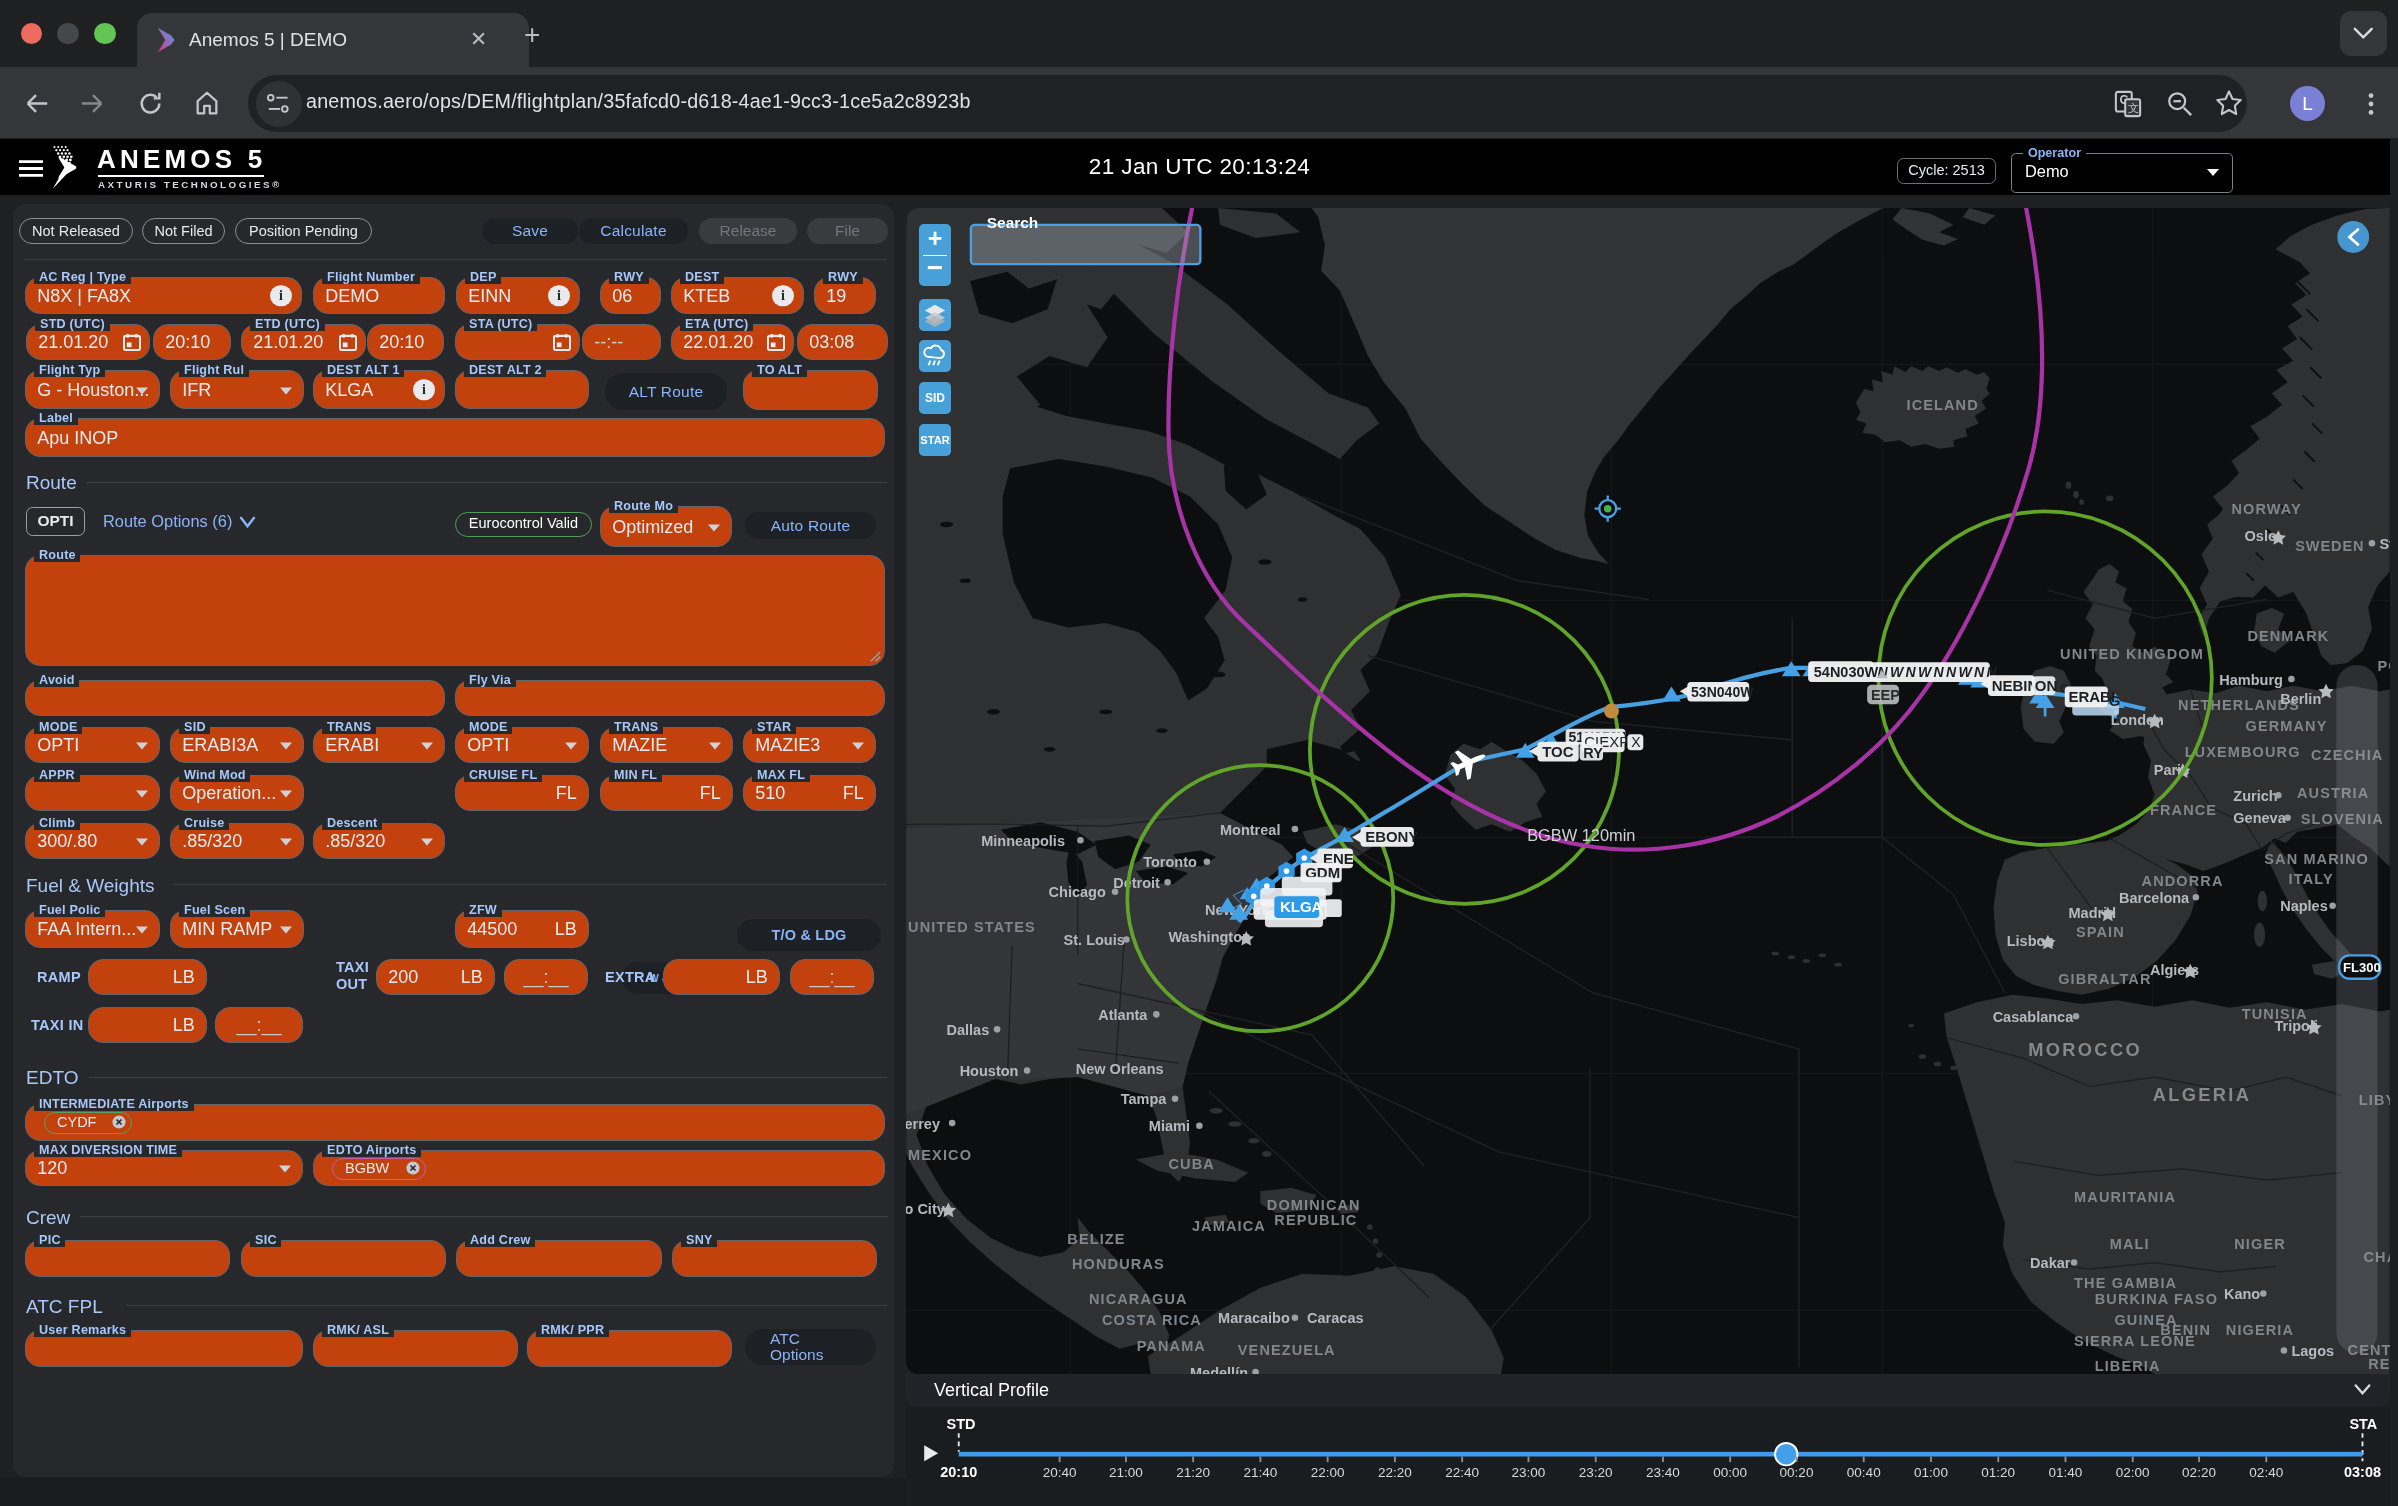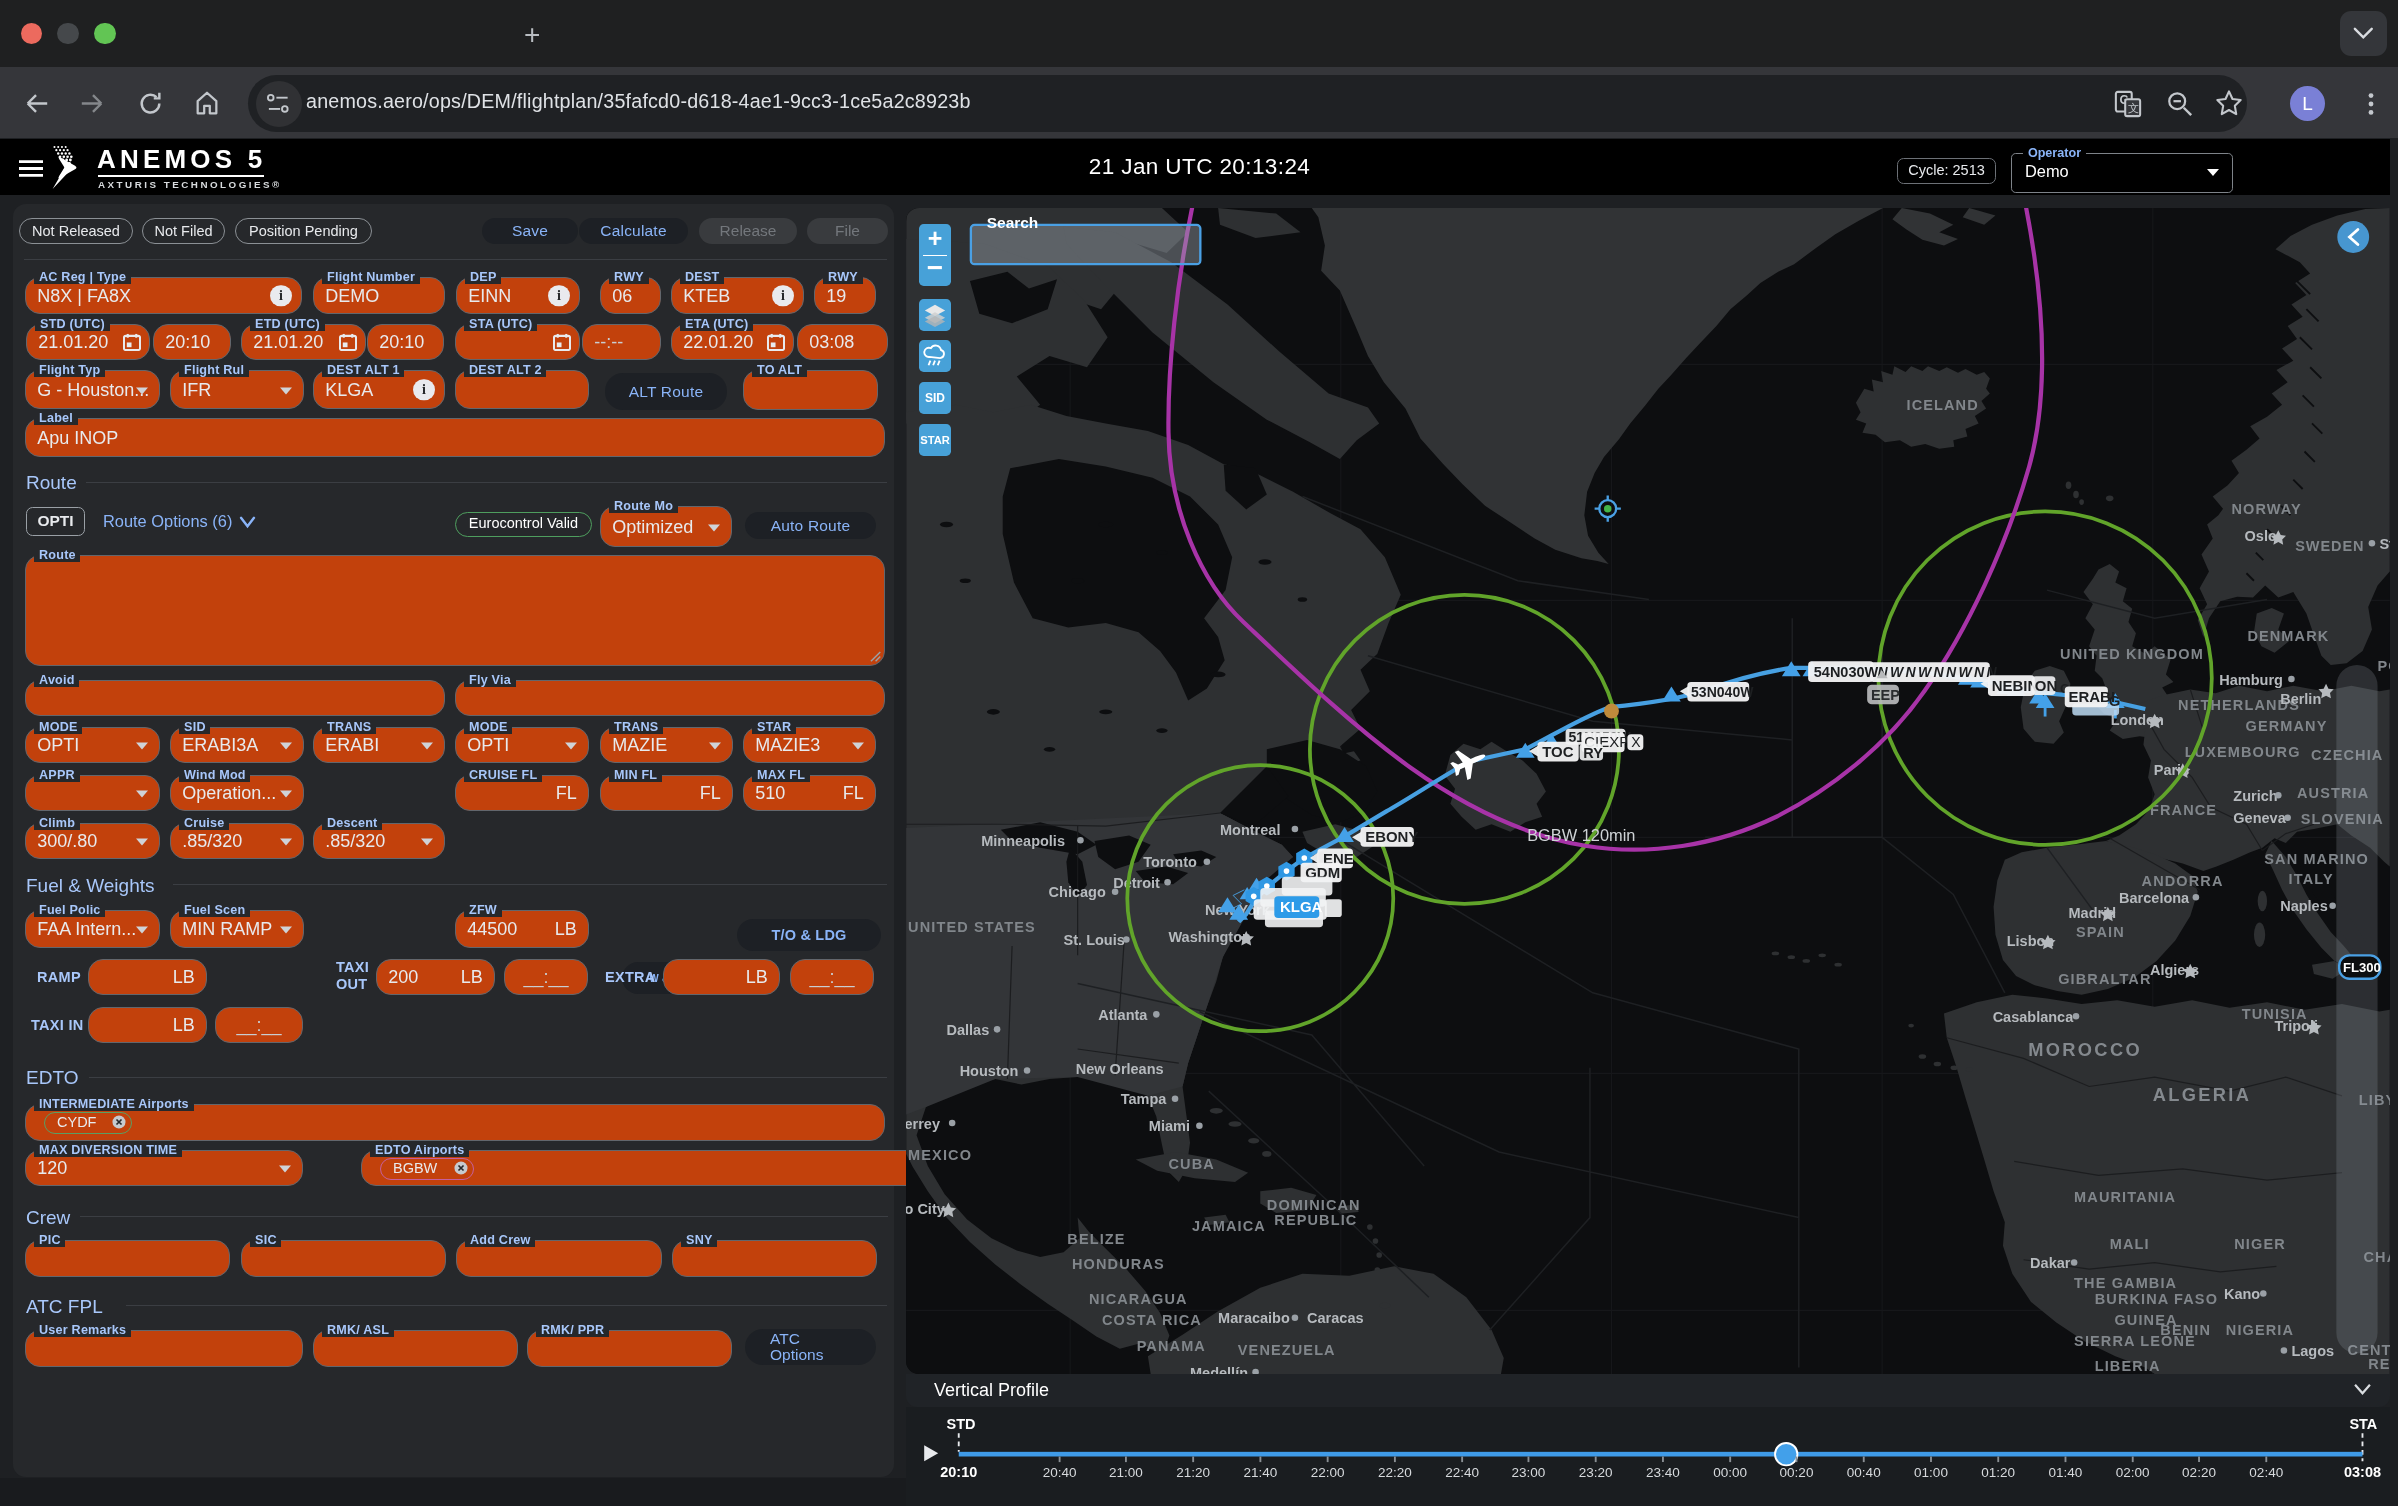--- a/index.html
+++ b/index.html
@@ -38,20 +38,33 @@
   
   #vphdr{position:absolute;left:906px;top:1374px;width:1484px;height:33px;background:#202327;border-radius:0 0 11.2px 11.2px;}
 </style>
 </head>
 <body>
 
 <div id="tabbar">
   <div class="tl" style="left:20.6px;background:#ec6a5e;"></div>
   <div class="tl" style="left:57px;background:#45484b;"></div>
   <div class="tl" style="left:94px;background:#62c554;"></div>
+  <div id="tab">
+    <svg class="abs" style="left:17px;top:13px;" width="28" height="28" viewBox="0 0 30 30">
+      <defs>
+          <linearGradient id="fav" x1="0" y1="1" x2="1" y2="0">
+        <stop offset="0" stop-color="#d63384"></stop>
+            <stop offset="1" stop-color="#4da3e8"></stop>
+          </linearGradient>
+        </defs>
+      <path d="M4 2 L18 10 L22 15 L18 20 L4 28 L12 15 Z" fill="url(#fav)"></path>
+    </svg>
+    <div class="abs" style="left:52px;top:16px;font-size:19px;color:#dfe1e5;">Anemos 5 | DEMO</div>
+    <div class="abs" style="left:333px;top:14px;font-size:20.6px;color:#b9bdc2;">✕</div>
+  </div>
   <div class="abs" style="left:524px;top:19px;font-size:28px;color:#b9bdc2;font-weight:300;">+</div>
   <div class="abs" style="left:2340px;top:11.2px;width:47px;height:45px;background:#34363a;border-radius:11.2px;">
      <svg class="abs" style="left:13px;top:14px;" width="20.6" height="17" viewBox="0 0 22 18">
         <path d="M2 4 L11 13 L20 4" stroke="#d9dce0" stroke-width="2.6" fill="none" stroke-linecap="round"></path>
       </svg>
   </div>
 </div>
 <div id="toolbar">
   <svg class="abs" style="left:22.5px;top:22.5px;" width="27" height="27" viewBox="0 0 29 29">
       <path d="M26 14.5 H5 M5 14.5 L14 5.5 M5 14.5 L14 23.5" stroke="#c3c7cc" stroke-width="2.6" fill="none"></path>
@@ -417,21 +430,21 @@
           <circle cx="7.5" cy="7.5" r="7" fill="#c6cacf"></circle>
           <path d="M4.8 4.8 L10.2 10.2 M10.2 4.8 L4.8 10.2" stroke="#26282b" stroke-width="1.8"></path>
         </svg>
   </div>
 </div>
 <div class="fld" style="left:25px;top:1150px;width:278px;height:36px;">
       <span class="lab">MAX DIVERSION TIME</span>
       <span class="val">120</span>
       <span class="caret"></span>
     </div>
-<div class="fld" style="left:313px;top:1150px;width:572px;height:36px;margin-left:48px;">
+<div class="fld" style="left:313px;top:1150px;width:572px;height:36px;">
       <span class="lab">EDTO Airports</span>
   <div class="abs" style="left:18px;top:6.6px;width:94px;height:22.5px;border:1.4px solid #c55f9e;border-radius:12px;box-sizing:border-box;color:#e8eaed;font-size:14.5px;">
     <span class="abs" style="left:12px;top:1.9px;">BGBW</span>
     <svg class="abs" style="right:4.7px;top:2.8px;" width="14" height="14" viewBox="0 0 15 15">
           <circle cx="7.5" cy="7.5" r="7" fill="#c6cacf"></circle>
           <path d="M4.8 4.8 L10.2 10.2 M10.2 4.8 L4.8 10.2" stroke="#26282b" stroke-width="1.8"></path>
         </svg>
   </div>
 </div>
 

